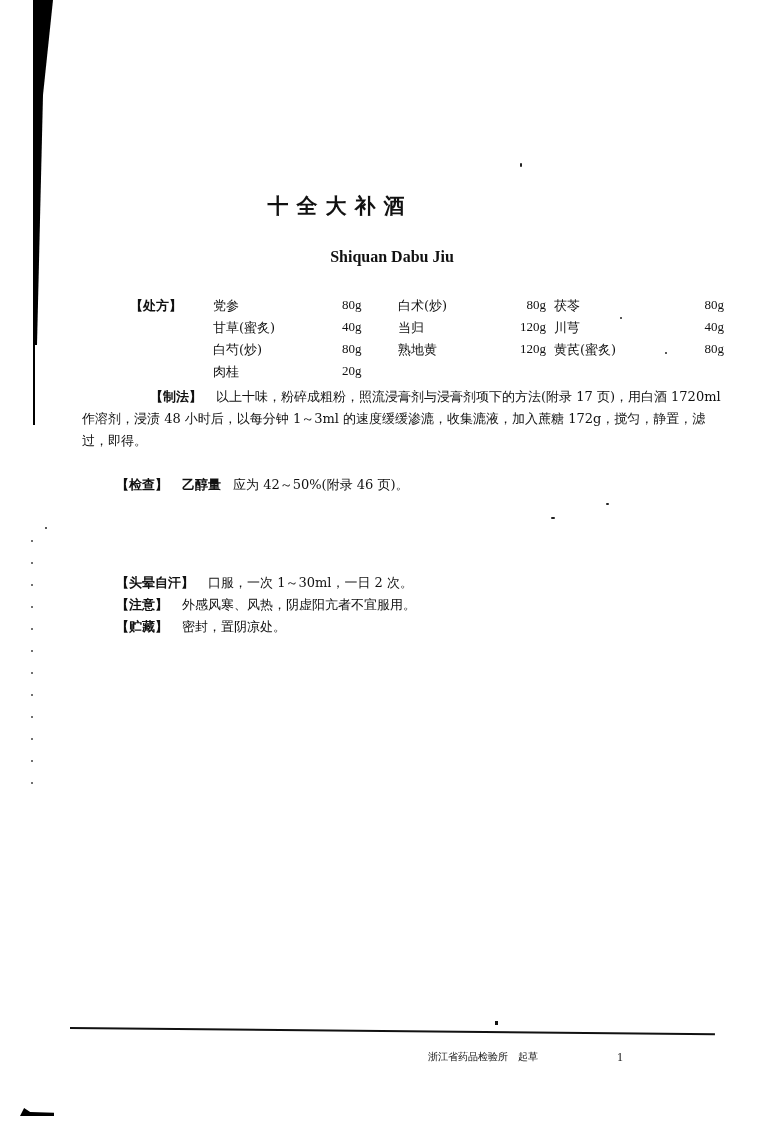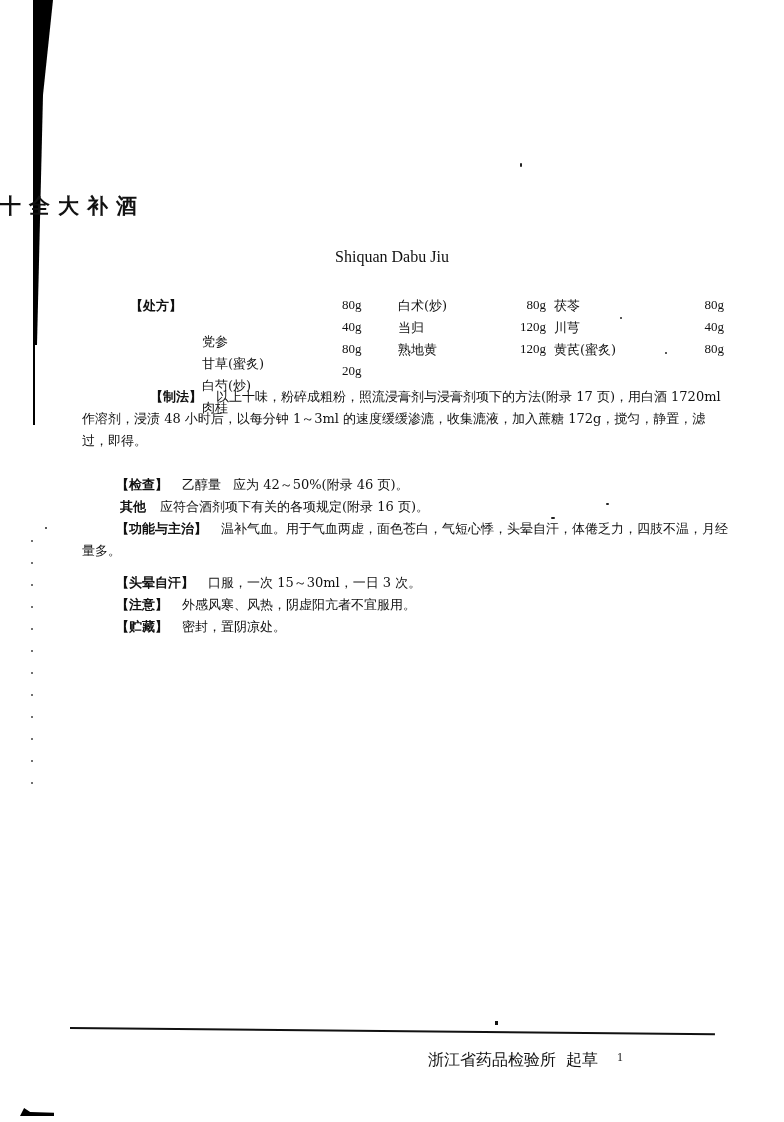--- a/index.html
+++ b/index.html
@@ -63,31 +63,32 @@
       font-family: "Liberation Serif", serif;
       font-weight: bold;
       font-size: 21px;
       letter-spacing: 0.5px;
     }
     .std-code sub { font-size: 11px; }
 
     .title-cn {
       position: absolute;
       left: 0; width: 680px; top: 192px;
+      text-align: center;
       font-family: "DejaVu Sans", sans-serif;
       font-weight: bold;
       font-size: 21px;
       letter-spacing: 8px;
     }
     .title-en {
       position: absolute;
       left: 0; width: 784px; top: 248px;
       text-align: center;
       font-family: "Liberation Serif", serif;
-      font-weight: normal;
+      font-weight: bold;
       font-size: 16px;
     }
     .label {
       font-family: "DejaVu Sans", sans-serif;
       font-weight: bold;
       font-size: 13px;
     }
 
     
     .formula {
@@ -97,60 +98,60 @@
     }
     .formula .label { position: absolute; left: 8px; top: 0; }
     .formula-row {
       position: absolute;
       left: 80px;
       height: 22px;
       width: 530px;
       font-size: 13px;
     }
     .fc { position: absolute; top: 0; white-space: nowrap; }
-    .fc.n1 { left: 0; margin-top: 36px; }
+    .fc.n1 { left: 11px; }
     .fc.d1 { left: 140px; width: 36px; text-align: left; font-family: "Liberation Serif", serif; }
     .fc.n2 { left: 196px; }
     .fc.d2 { left: 308px; width: 36px; text-align: right; font-family: "Liberation Serif", serif; }
     .fc.n3 { left: 352px; text-align: center; }
     .fc.d3 { left: 486px; width: 36px; text-align: right; font-family: "Liberation Serif", serif; }
 
     .para {
       position: absolute;
       left: 82px;
       width: 648px;
       font-size: 13px;
       line-height: 22px;
     }
     .indent { padding-left: 34px; }
     .para .label { margin-right: 14px; }
     .para .sublabel {
       font-family: "DejaVu Sans", sans-serif;
-      font-weight: normal;
+      font-weight: bold;
       margin-right: 12px;
     }
 
     .footer-line {
       position: absolute;
       left: 70px; top: 1027px;
       width: 645px; height: 2px;
       background: #111;
       transform: rotate(0.55deg);
       transform-origin: left center;
     }
     .footer-dot {
       position: absolute;
       left: 495px; top: 1021px;
       width: 3px; height: 4px;
       background: #111;
     }
     .footer-text {
       position: absolute;
       left: 428px; top: 1050px;
-      font-size: 16px;
+      font-size: 10px;
       white-space: nowrap;
     }
     .footer-text span { margin-right: 10px; }
     .footer-page {
       position: absolute;
       left: 617px; top: 1050px;
       font-size: 12px;
       font-family: "Liberation Serif", serif;
     }
   </style>
@@ -210,30 +211,24 @@
 
   <div class="para" style="top:386px;">
     <span class="indent"></span><span class="label" style="padding-left:34px;text-align:center;">【制法】</span><span>以上十味，粉碎成粗粉，照流浸膏剂与浸膏剂项下的方法(附录 17 页)，用白酒 1720ml 作溶剂，浸渍 48 小时后，以每分钟 1～3ml 的速度缓缓渗漉，收集漉液，加入蔗糖 172g，搅匀，静置，滤过，即得。</span>
   </div>
 
 
   <div class="para" style="top:474px;">
     <span class="label" style="padding-left:34px;">【检查】</span><span class="sublabel">乙醇量</span><span>应为 42～50%(附录 46 页)。</span>
   </div>
 
-  <div class="para" style="top:496px;">
-    <span class="label" style="padding-left:38px;">其他</span><span>应符合酒剂项下有关的各项规定(附录 16 页)。</span>
-  </div>
-
-  <div class="para" style="top:518px;">
-    <span class="label" style="padding-left:34px;">【功能与主治】</span><span>温补气血。用于气血两虚，面色苍白，气短心悸，头晕自汗，体倦乏力，四肢不温，月经量多。</span>
-  </div>
+
 
   <div class="para" style="top:572px;">
-    <span class="label" style="padding-left:34px;">【头晕自汗】</span><span>口服，一次 15～30ml，一日 3 次。</span>
+    <span class="label" style="padding-left:34px;">【头晕自汗】</span><span>口服，一次 1～30ml，一日 2 次。</span>
   </div>
 
   <div class="para" style="top:594px;">
     <span class="label" style="padding-left:34px;text-align:right;">【注意】</span><span>外感风寒、风热，阴虚阳亢者不宜服用。</span>
   </div>
 
   <div class="para" style="top:616px;">
     <span class="label" style="padding-left:34px;">【贮藏】</span><span>密封，置阴凉处。</span>
   </div>
 

